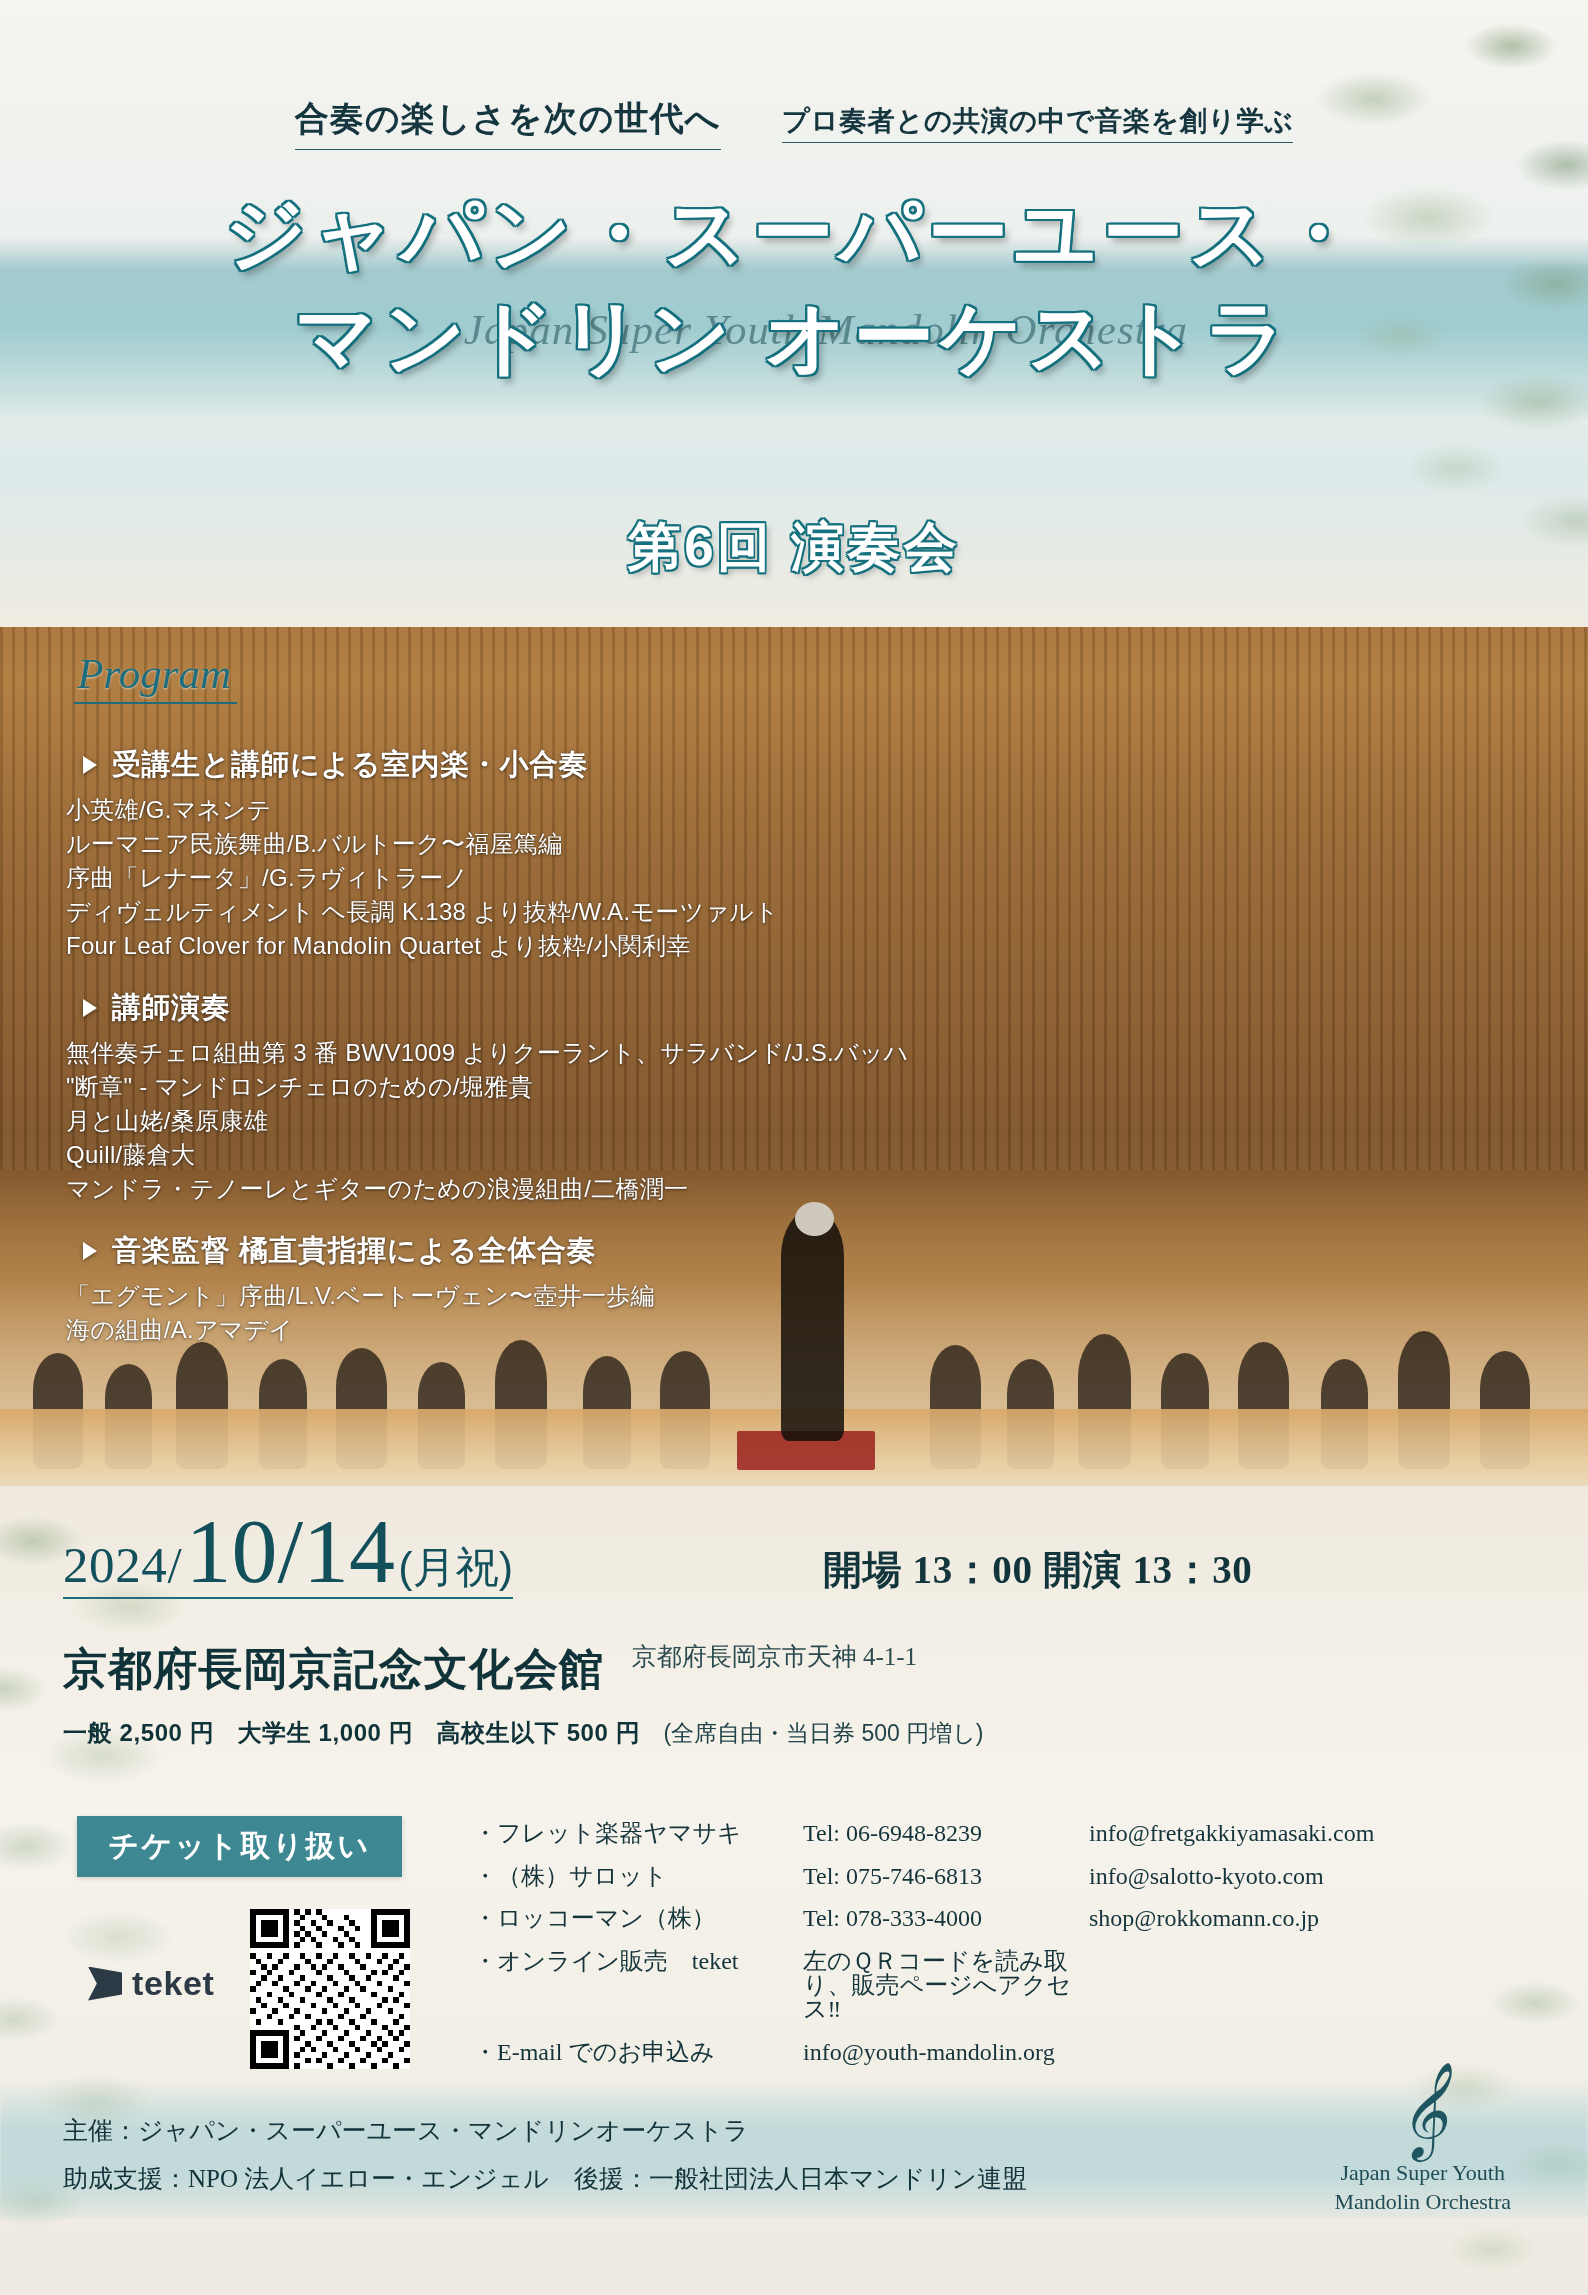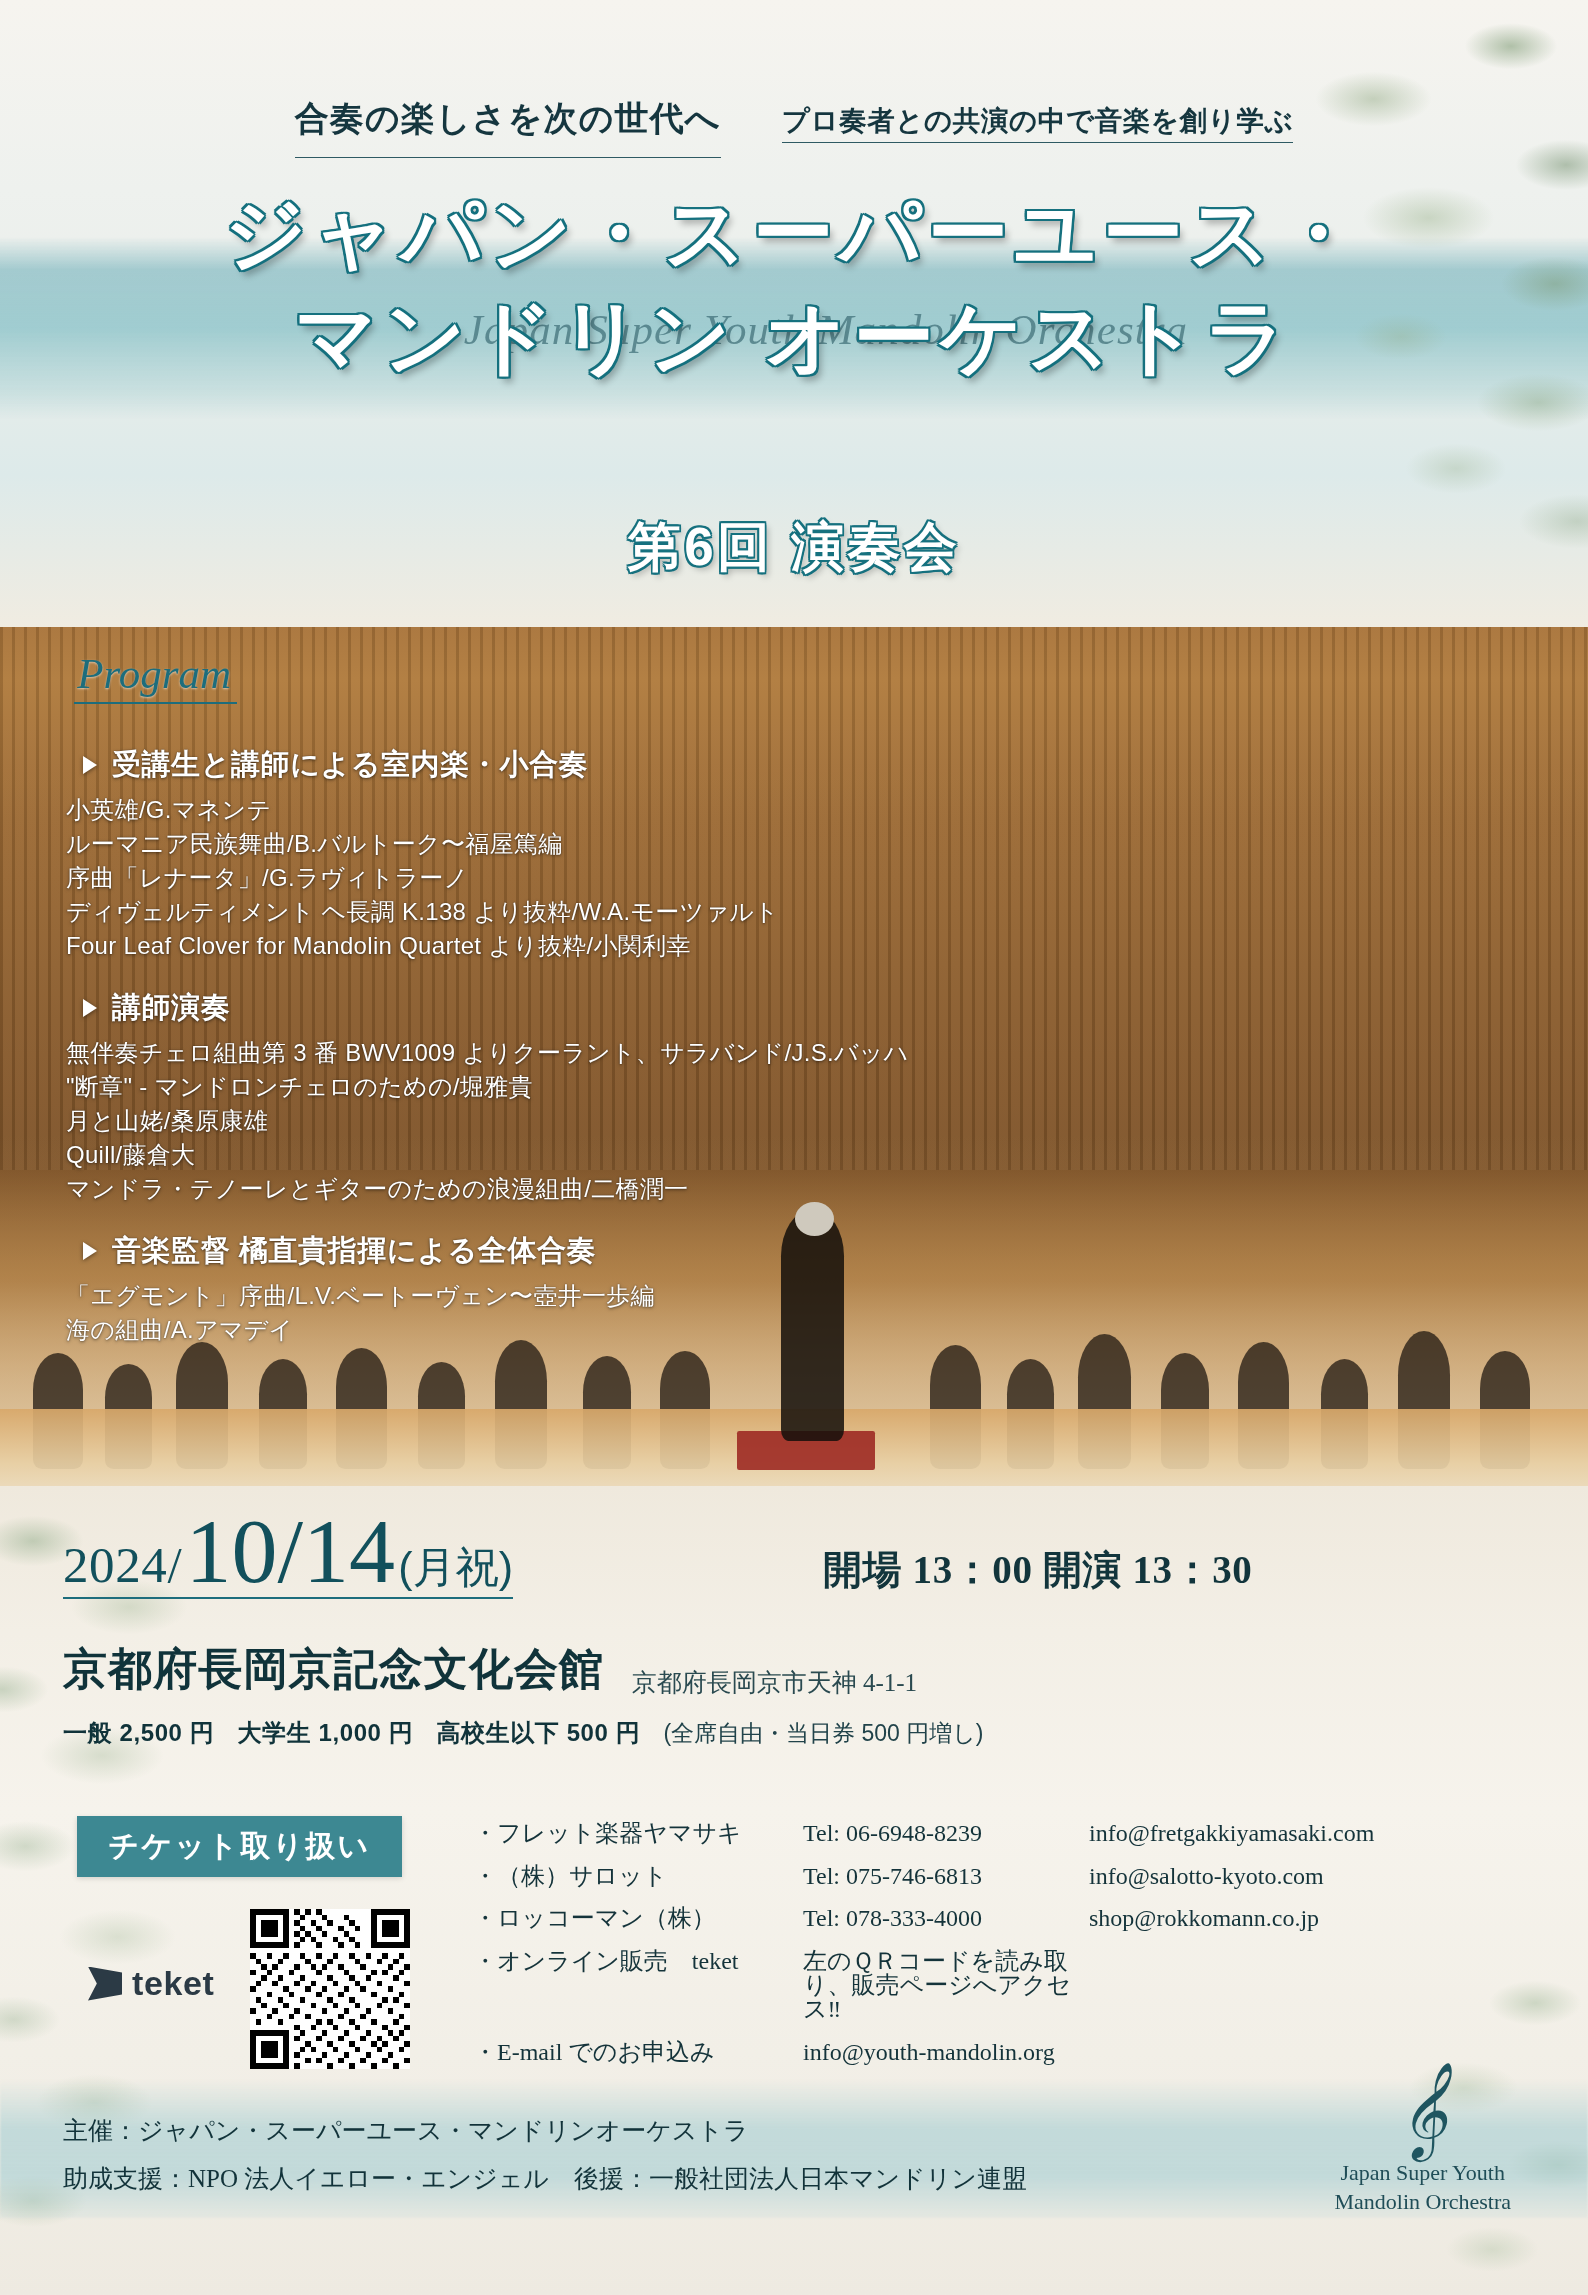--- a/index.html
+++ b/index.html
@@ -154,21 +154,21 @@
     gap: 61px;
     align-items: baseline;
     color: #15363f;
   }
   .tagline-a {
     font-family: "Liberation Serif", serif;
     font-size: 34px;
     font-weight: 700;
     letter-spacing: 1.1px;
     border-bottom: 1.7px solid #2e5a63;
-    padding-bottom: 15px;
+    padding-bottom: 7px;
   }
   .tagline-b {
     font-family: "Liberation Serif", serif;
     font-size: 27.5px;
     font-weight: 700;
     letter-spacing: 0.6px;
     border-bottom: 1.7px solid #2e5a63;
     padding-bottom: 3.3px;
   }
 
@@ -315,21 +315,21 @@
     font-size: 39px;
     color: #12353c;
     font-weight: 700;
     letter-spacing: 0.6px;
   }
 
   .venue-row {
     position: absolute;
     left: 63px; top: 1640px;
     display: flex;
-    align-items: flex-end;
+    align-items: flex-start;
     gap: 27.5px;
   }
   .venue-name {
     font-family: "Liberation Sans", sans-serif;
     font-weight: 700;
     font-size: 44px;
     color: #10333a;
     letter-spacing: 1.1px;
   }
   .venue-addr {

